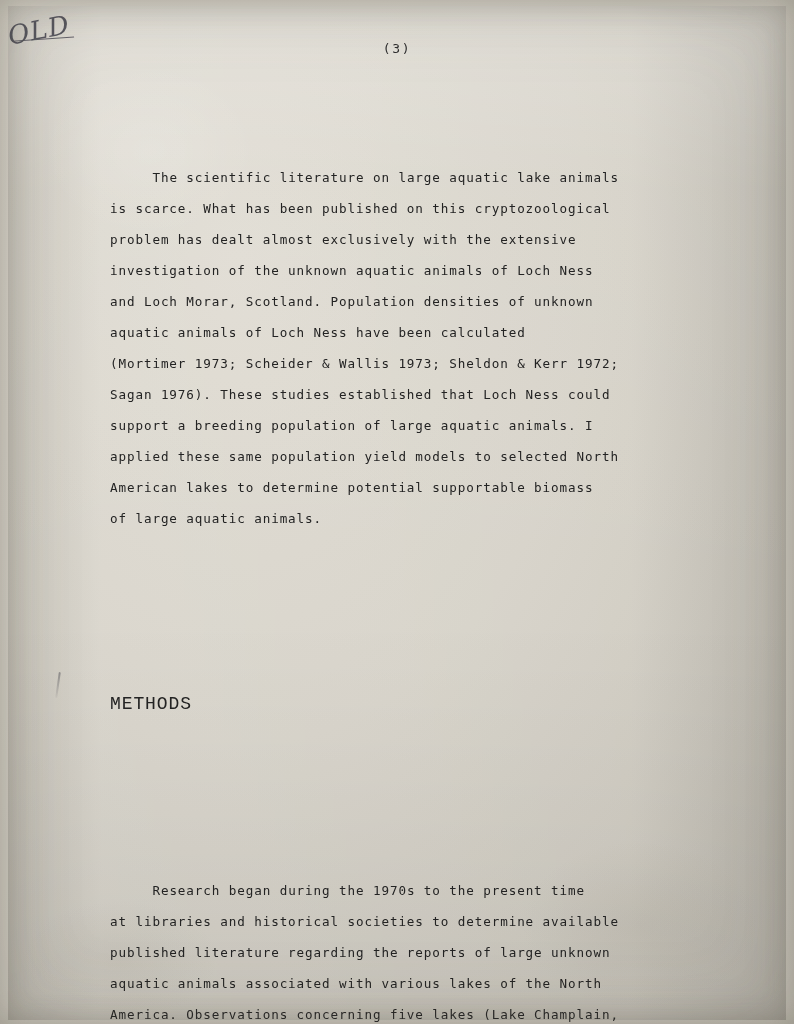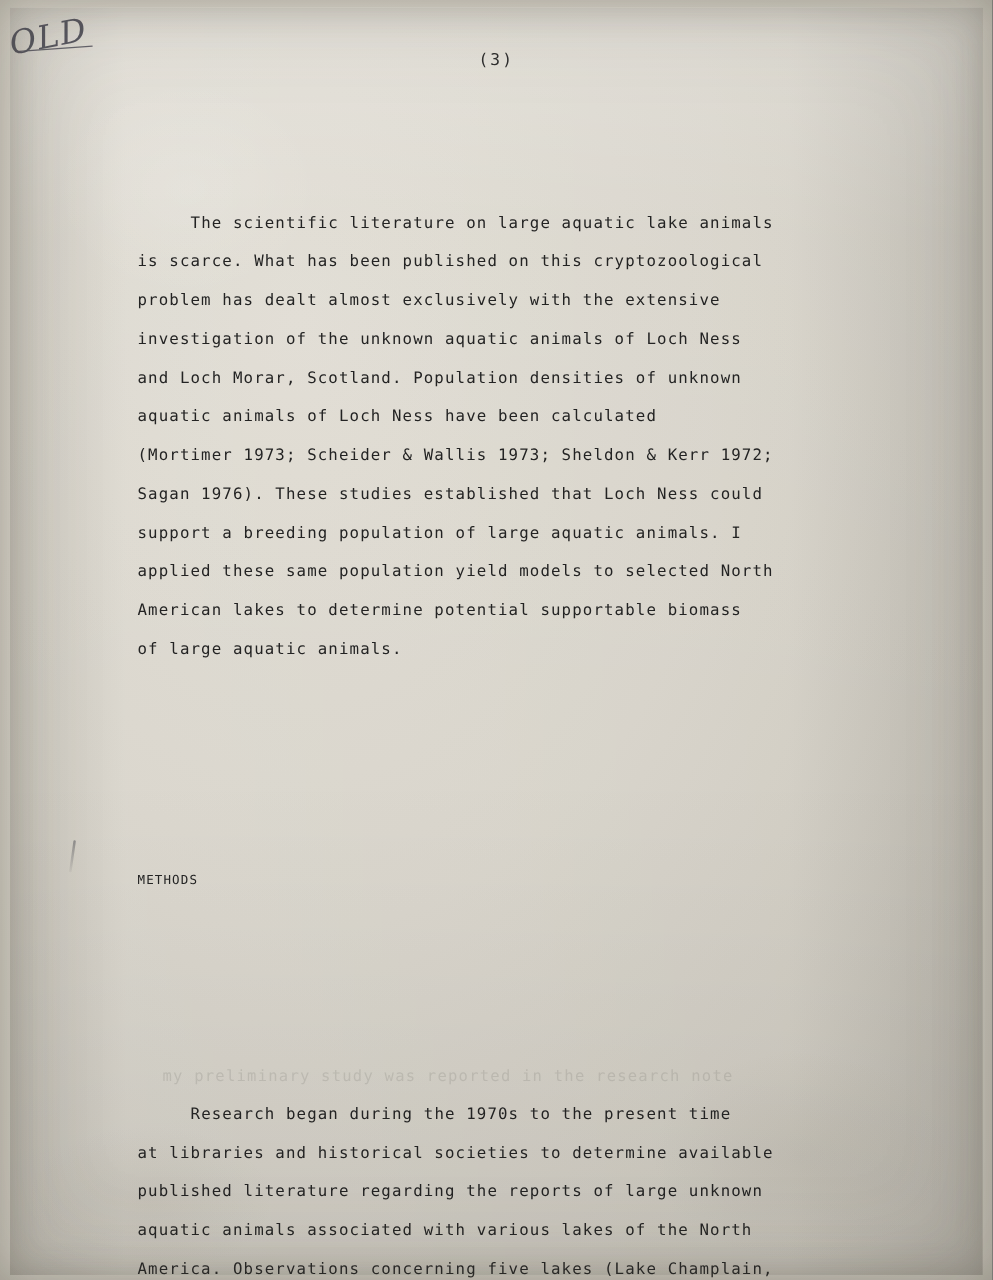--- a/index.html
+++ b/index.html
@@ -94,24 +94,25 @@
   .para {
     margin: 0;
     white-space: pre-wrap;
   }
 
   .spacer-line { height: 31px; }
 
   .section-heading {
     margin: 0;
     font-weight: normal;
-    font-size: 10px;
+    font-size: 18px;
     letter-spacing: 0.9px;
     line-height: 31px;
     color: #232323;
+    font-family: Liberation Mono, monospace;
   }
 
   
   .ghost {
     position: absolute;
     left: 130px;
     width: 540px;
     color: rgba(90,88,80,0.16);
     font-size: 12.4px;
     line-height: 31px;
@@ -153,21 +154,20 @@
   <div class="stain" style="left:520px;top:840px;width:240px;height:170px;background:radial-gradient(ellipse at center, rgba(120,114,96,0.10), rgba(120,114,96,0) 70%);"></div>
   <div class="stain" style="left:20px;top:900px;width:200px;height:120px;background:radial-gradient(ellipse at center, rgba(120,114,96,0.09), rgba(120,114,96,0) 70%);"></div>
 
   <div id="old-mark">
     <span>OLD</span>
     <span class="underline"></span>
   </div>
 
   <div id="page-number">(3)</div>
 
-  <div class="ghost" style="top:845px;">my preliminary study was reported in the research note</div>
 
   <div id="body-text">
     <p class="para">     The scientific literature on large aquatic lake animals
 is scarce. What has been published on this cryptozoological
 problem has dealt almost exclusively with the extensive
 investigation of the unknown aquatic animals of Loch Ness
 and Loch Morar, Scotland. Population densities of unknown
 aquatic animals of Loch Ness have been calculated
 (Mortimer 1973; Scheider &amp; Wallis 1973; Sheldon &amp; Kerr 1972;
 Sagan 1976). These studies established that Loch Ness could

